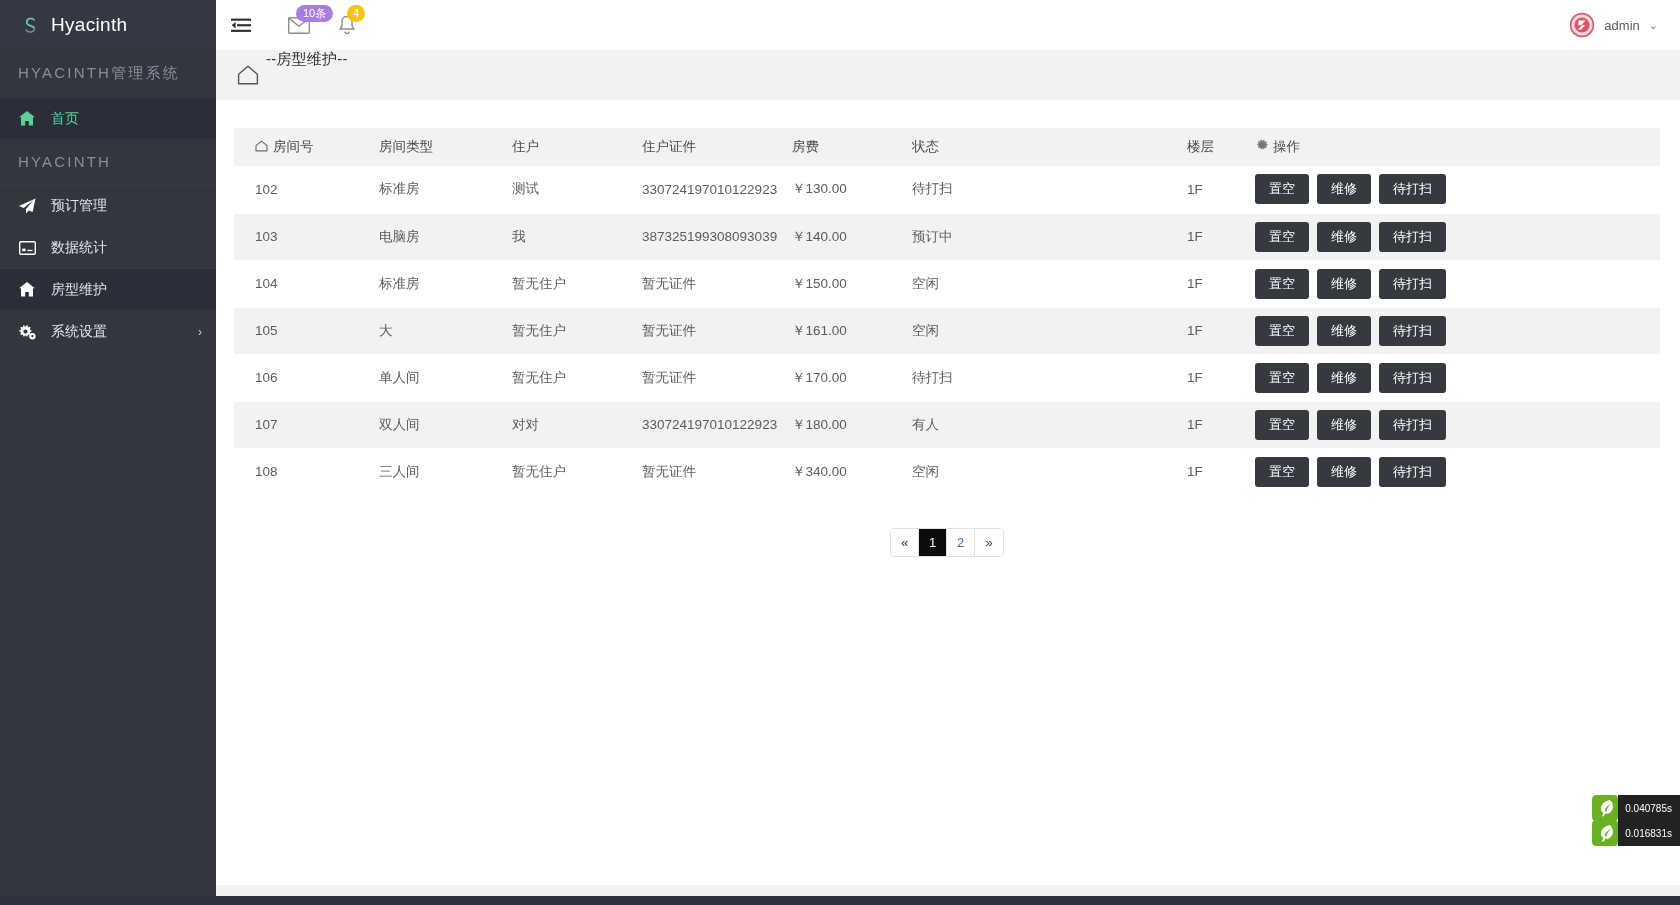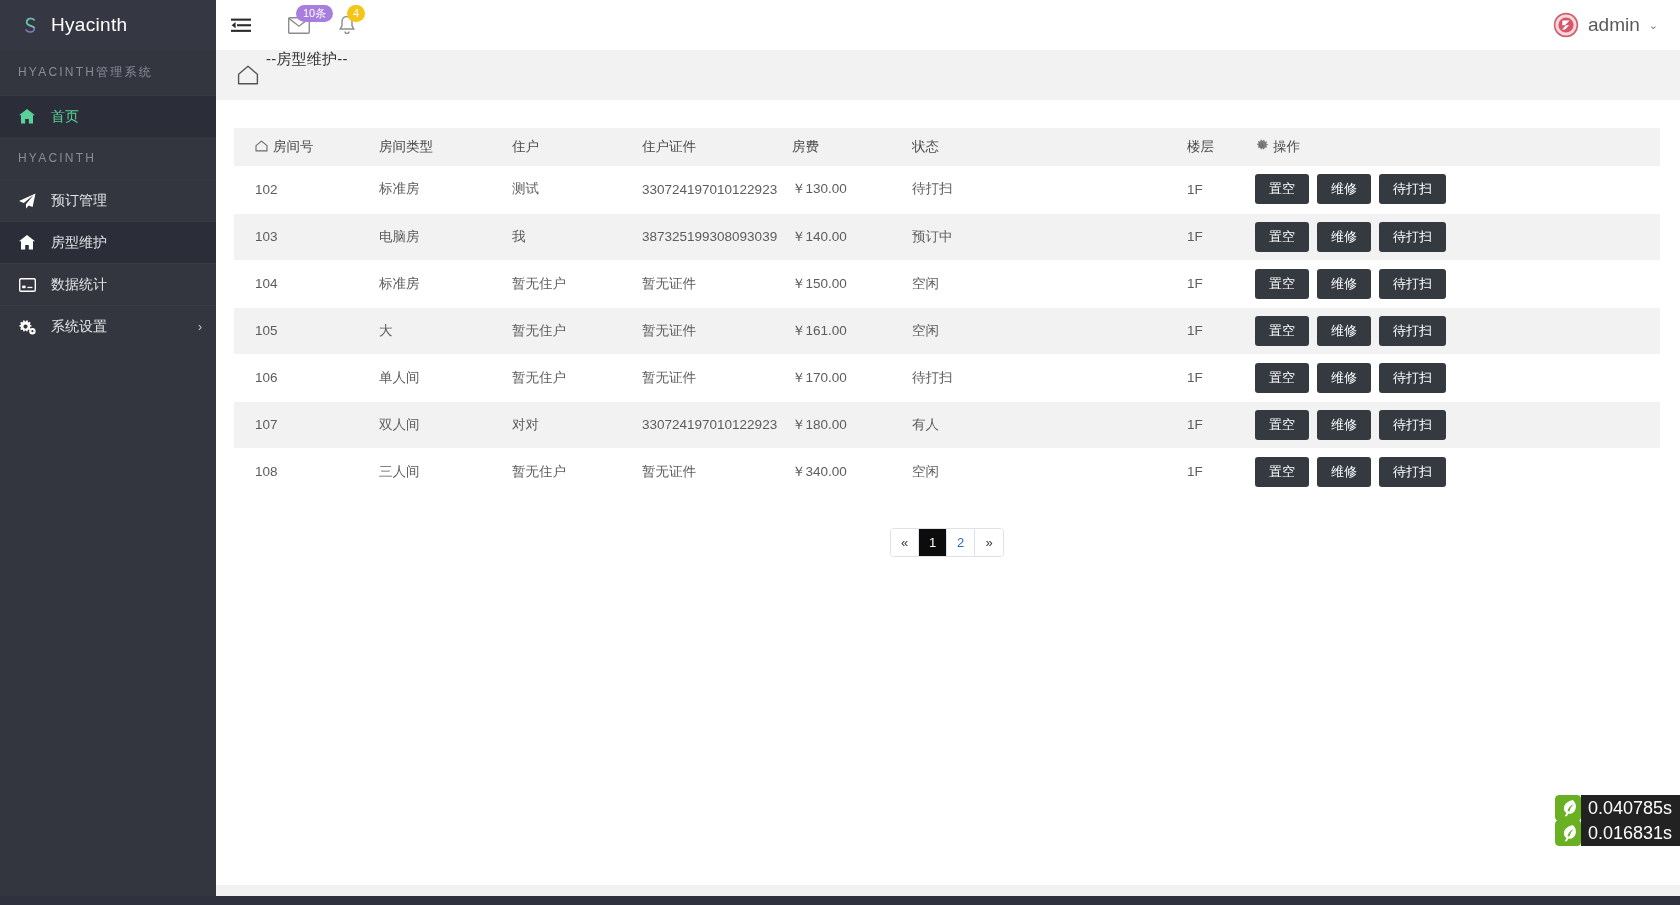--- a/index.html
+++ b/index.html
@@ -18,21 +18,21 @@
     display: flex; flex-direction: column;
   }
   .brand {
     height: 50px; display: flex; align-items: center; gap: 11px;
     padding-left: 18px; background: #353842;
   }
   .brand-logo { width: 22px; height: 22px; display:block; }
   .brand-name { font-size: 19px; font-weight: 400; letter-spacing: .3px; color: #fff; }
 
   .nav-heading {
-    font-size: 12px; letter-spacing: 2.2px; color: #8a8d98;
+    font-size: 15px; letter-spacing: 2.2px; color: #8a8d98;
     padding: 14px 0 14px 18px; text-transform: uppercase;
     background: #34374280; background: #33363f;
   }
   .nav-heading.plain { background: #33363f; }
 
   .nav-item {
     display: flex; align-items: center; gap: 15px;
     height: 42px; padding-left: 18px; padding-right: 14px;
     font-size: 14px; color: #e3e4e8; cursor: pointer;
     border-top: 1px solid #383b46;
@@ -60,21 +60,21 @@
   .badge {
     position: absolute; top: -3px; left: 14px;
     border-radius: 11px; font-size: 11px; color: #fff;
     padding: 2px 7px; line-height: 13px; white-space: nowrap;
   }
   .badge.purple { background: #a77ede; }
   .badge.yellow { background: #f5c518; left: 17px; padding: 2px 6px; }
   .spacer { flex: 1; }
   .user-box { display: flex; align-items: center; gap: 9px; cursor: pointer; }
   .avatar { width: 26px; height: 26px; border-radius: 50%; display:block; }
-  .user-name { font-size: 19px; color: #5a5a5a; }
+  .user-name { font-size: 13px; color: #5a5a5a; }
   .user-caret { font-size: 11px; color: #7a7a7a; }
 
   .breadcrumb-bar {
     height: 50px; background: #f2f2f2; display: flex; 
     padding-left: 20px; gap: 4px;
   }
   .bc-text { font-size: 15px; color: #333; letter-spacing: .2px; }
 
   .content { flex: 1; background: #fff; padding: 28px 20px 0 18px; overflow: hidden; }
 
@@ -127,21 +127,21 @@
   
   .footer-strip { height: 20px; background: #f2f2f2; }
   .bottom-bar { position: absolute; left: 0; bottom: 0; width: 1680px; height: 9px; background: #2f323e; }
 
   
   .timing {
     position: absolute; display: flex; align-items: stretch; z-index: 40;
   }
   .timing .leafbox { width: 26px; height: 26px; border-radius: 4px 0 0 4px; overflow:hidden; display:block; }
   .timing .tval {
-    background: #222; color: #fff; font-size: 18px;
+    background: #222; color: #fff; font-size: 10px;
     display: flex; align-items: center; padding: 0 8px 0 7px;
     height: 26px; font-family: "Liberation Sans", sans-serif;
   }
   #timing-1 { right: 0px; top: 795px; }
   #timing-2 { right: 0px; top: 820px; }
 </style>
 </head>
 <body>
 
 <div class="app">
@@ -171,40 +171,40 @@
 
     <div class="nav-heading plain">HYACINTH</div>
 
     <div class="nav-item">
       <span class="nav-icon">
         <svg width="17" height="16" viewBox="0 0 17 16" fill="currentColor">
           <path d="M16.5.4 0 8.1l4.8 1.9L14.6 2 6.9 11.3l.2 4.3 2.6-3.2 3.9 1.6z"></path>
         </svg>
       </span>
       <span class="nav-label">预订管理</span>
-    </div>
-
-    <div class="nav-item current">
-      <span class="nav-icon">
-        <svg width="16" height="15" viewBox="0 0 16 15" fill="currentColor">
-          <path d="M8 0 0 6.2h2v8.3h4.2v-4.6h3.6v4.6H14V6.2h2z"></path>
-        </svg>
-      </span>
-      <span class="nav-label">房型维护</span>
     </div>
 
     <div class="nav-item">
       <span class="nav-icon">
         <svg width="17" height="14" viewBox="0 0 17 14" fill="none" stroke="currentColor" stroke-width="1.4">
           <rect x="0.7" y="0.7" width="15.6" height="12.6" rx="1.3"></rect>
           <rect x="3.2" y="7.6" width="3.4" height="2.6" fill="currentColor" stroke="none"></rect>
           <rect x="8.4" y="8.8" width="5" height="1.3" fill="currentColor" stroke="none"></rect>
         </svg>
       </span>
       <span class="nav-label">数据统计</span>
+    </div>
+
+    <div class="nav-item current">
+      <span class="nav-icon">
+        <svg width="16" height="15" viewBox="0 0 16 15" fill="currentColor">
+          <path d="M8 0 0 6.2h2v8.3h4.2v-4.6h3.6v4.6H14V6.2h2z"></path>
+        </svg>
+      </span>
+      <span class="nav-label">房型维护</span>
     </div>
 
     <div class="nav-item">
       <span class="nav-icon">
         <svg width="18" height="16" viewBox="0 0 18 16" fill="currentColor">
           <path d="M6.3 1.2 5 1.5l.2 1.3-.9.6-1.2-.6-.9 1.1.8 1-.3 1.1-1.3.2v1.4l1.3.2.3 1.1-.8 1 .9 1.1 1.2-.6.9.6-.2 1.3 1.3.3.6-1.2h1.1l.6 1.2 1.3-.3-.2-1.3.9-.6 1.2.6.9-1.1-.8-1 .3-1.1 1.3-.2V6.2l-1.3-.2-.3-1.1.8-1-.9-1.1-1.2.6-.9-.6.2-1.3-1.3-.3-.6 1.2H6.9zM7.5 5.5a2.1 2.1 0 1 1 0 4.2 2.1 2.1 0 0 1 0-4.2z"></path>
           <circle cx="14.4" cy="12.2" r="3.2"></circle>
           <circle cx="14.4" cy="12.2" r="1.1" fill="#33363f"></circle>
         </svg>
       </span>

